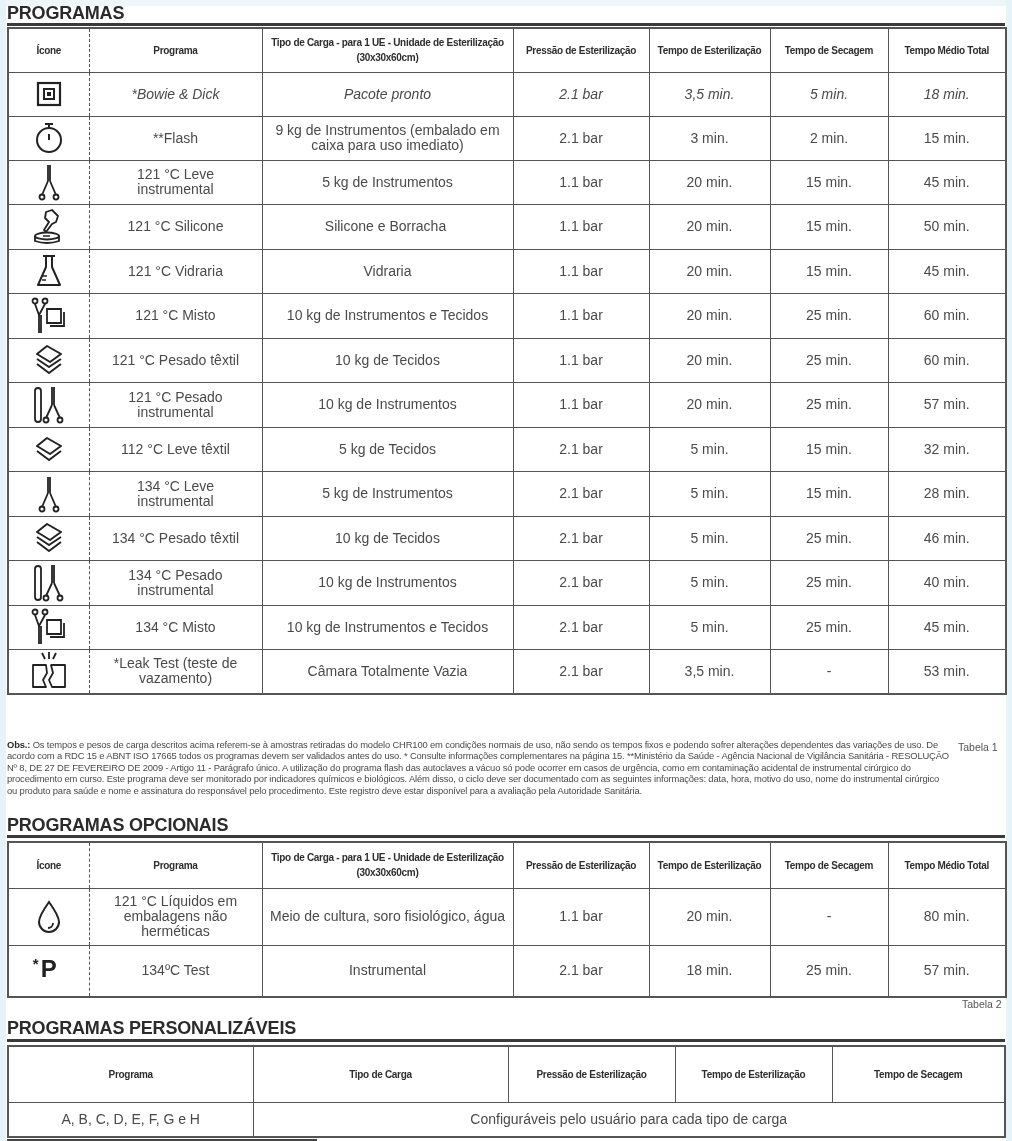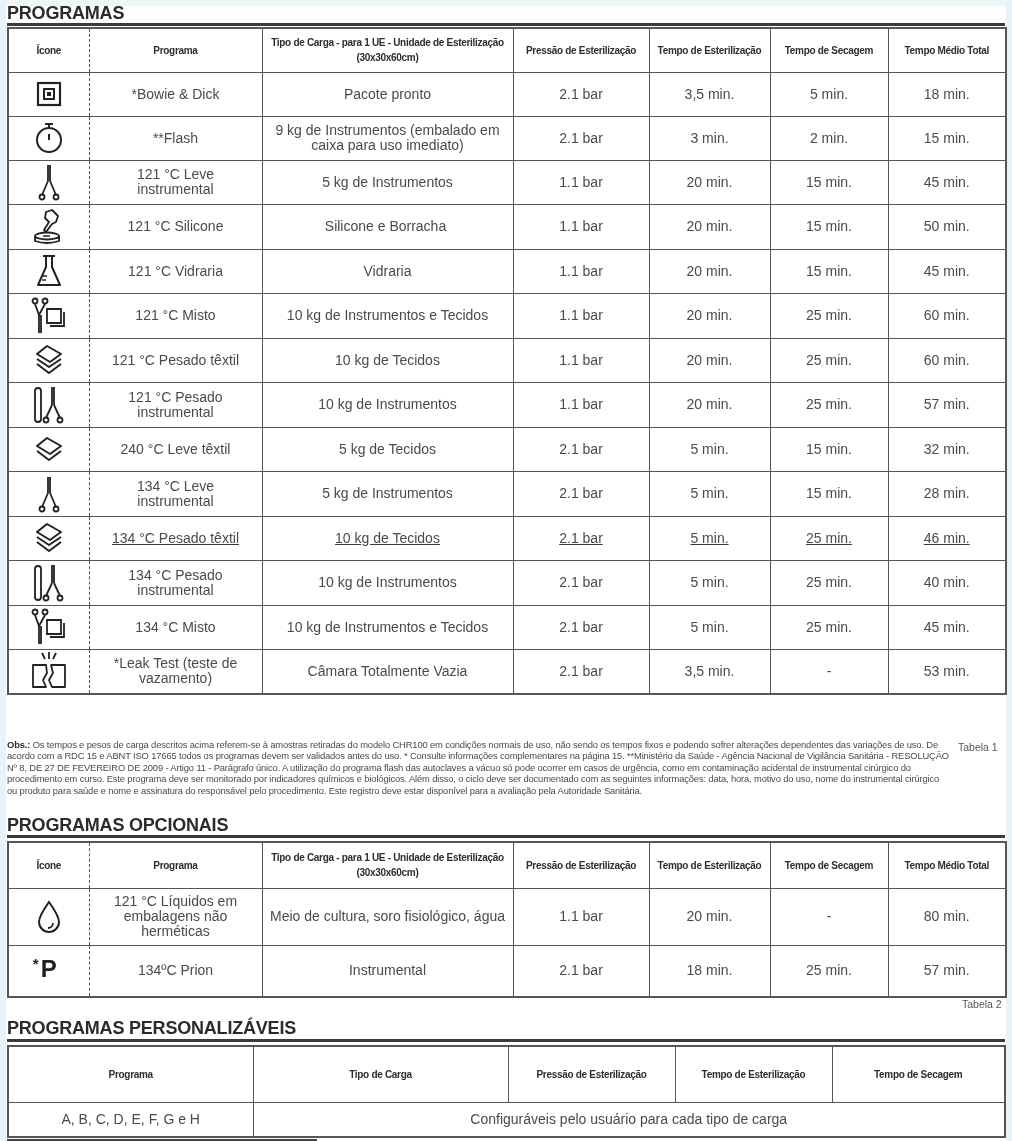--- a/index.html
+++ b/index.html
@@ -104,21 +104,21 @@
       <th class="icon-col">Ícone</th>
       <th class="prog-col">Programa</th>
       <th style="padding-left: 6px; padding-right: 6px;">Tipo de Carga - para 1 UE - Unidade de Esterilização (30x30x60cm)</th>
       <th>Pressão de Esterilização</th>
       <th>Tempo de Esterilização</th>
       <th>Tempo de Secagem</th>
       <th>Tempo Médio Total</th>
     </tr>
   </thead>
   <tbody id="t1body">
-      <tr style="height: 44px;">
+      <tr style="height: 44px; font-style: italic;">
         <td class="icon-cell icon"><span><svg width="26" height="26" viewBox="0 0 26 26">
               <rect x="2" y="2" width="22" height="22" fill="none" stroke="#222" stroke-width="2.2"></rect>
               <rect x="8" y="8" width="10" height="10" fill="none" stroke="#222" stroke-width="2"></rect>
               <rect x="11" y="11" width="4" height="4" fill="#222"></rect>
             </svg></span></td>
         <td class="prog-cell" style="padding-left: 22px; padding-right: 22px;">*Bowie &amp; Dick</td>
         <td style="padding-left: 8px; padding-right: 8px;">Pacote pronto</td>
         <td>2.1 bar</td>
         <td>3,5 min.</td>
         <td>5 min.</td>
@@ -227,21 +227,21 @@
         <td>1.1 bar</td>
         <td>20 min.</td>
         <td>25 min.</td>
         <td>57 min.</td>
       </tr>
       <tr style="height: 44px;">
         <td class="icon-cell icon"><span><svg width="32" height="28" viewBox="0 0 32 28">
               <path d="M4 11 L14 3 L28 11 L17 19 Z" fill="none" stroke="#222" stroke-width="2" stroke-linejoin="round"></path>
               <path d="M4 16 L16 25 L28 16" fill="none" stroke="#222" stroke-width="2" stroke-linejoin="round"></path>
             </svg></span></td>
-        <td class="prog-cell" style="padding-left: 22px; padding-right: 22px;">240 °C Leve têxtil</td>
+        <td class="prog-cell" style="padding-left: 22px; padding-right: 22px;">112 °C Leve têxtil</td>
         <td style="padding-left: 8px; padding-right: 8px;">5 kg de Tecidos</td>
         <td>2.1 bar</td>
         <td>5 min.</td>
         <td>15 min.</td>
         <td>32 min.</td>
       </tr>
       <tr style="height: 45px;">
         <td class="icon-cell icon"><span><svg width="24" height="38" viewBox="0 0 24 38">
               <line x1="11" y1="2" x2="11" y2="18" stroke="#222" stroke-width="1.8"></line>
               <line x1="13" y1="2" x2="13" y2="18" stroke="#222" stroke-width="1.8"></line>
@@ -250,21 +250,21 @@
               <circle cx="5" cy="34" r="2.5" fill="none" stroke="#222" stroke-width="1.8"></circle>
               <circle cx="19" cy="34" r="2.5" fill="none" stroke="#222" stroke-width="1.8"></circle>
             </svg></span></td>
         <td class="prog-cell" style="padding-left: 22px; padding-right: 22px; text-align: center;">134 °C Leve instrumental</td>
         <td style="padding-left: 8px; padding-right: 8px;">5 kg de Instrumentos</td>
         <td>2.1 bar</td>
         <td>5 min.</td>
         <td>15 min.</td>
         <td>28 min.</td>
       </tr>
-      <tr style="height: 44px; text-decoration: underline;">
+      <tr style="height: 44px;">
         <td class="icon-cell icon"><span><svg width="32" height="32" viewBox="0 0 32 32">
               <path d="M4 10 L14 2 L28 10 L17 18 Z" fill="none" stroke="#222" stroke-width="2" stroke-linejoin="round"></path>
               <path d="M4 15 L16 23 L28 15" fill="none" stroke="#222" stroke-width="2" stroke-linejoin="round"></path>
               <path d="M4 20 L16 29 L28 20" fill="none" stroke="#222" stroke-width="2" stroke-linejoin="round"></path>
             </svg></span></td>
         <td class="prog-cell" style="padding-left: 22px; padding-right: 22px;">134 °C Pesado têxtil</td>
         <td style="padding-left: 8px; padding-right: 8px;">10 kg de Tecidos</td>
         <td>2.1 bar</td>
         <td>5 min.</td>
         <td>25 min.</td>
@@ -360,21 +360,21 @@
             </svg></span></td>
         <td class="prog-cell" style="padding-left: 22px; padding-right: 22px;">121 °C Líquidos em embalagens não herméticas</td>
         <td style="padding-left: 6px; padding-right: 6px;">Meio de cultura, soro fisiológico, água</td>
         <td>1.1 bar</td>
         <td>20 min.</td>
         <td>-</td>
         <td>80 min.</td>
       </tr>
       <tr style="height: 52px;">
         <td class="icon-cell icon"><span class="pbig"><span class="star">*</span><span>P</span></span></td>
-        <td class="prog-cell" style="padding-left: 22px; padding-right: 22px;">134ºC Prion</td>
+        <td class="prog-cell" style="padding-left: 22px; padding-right: 22px;">134ºC Test</td>
         <td style="padding-left: 6px; padding-right: 6px;">Instrumental</td>
         <td>2.1 bar</td>
         <td>18 min.</td>
         <td>25 min.</td>
         <td>57 min.</td>
       </tr>
     </tbody>
 </table>
 <div class="table-tag" style="left:962px; top:998px;">Tabela 2</div>
 

